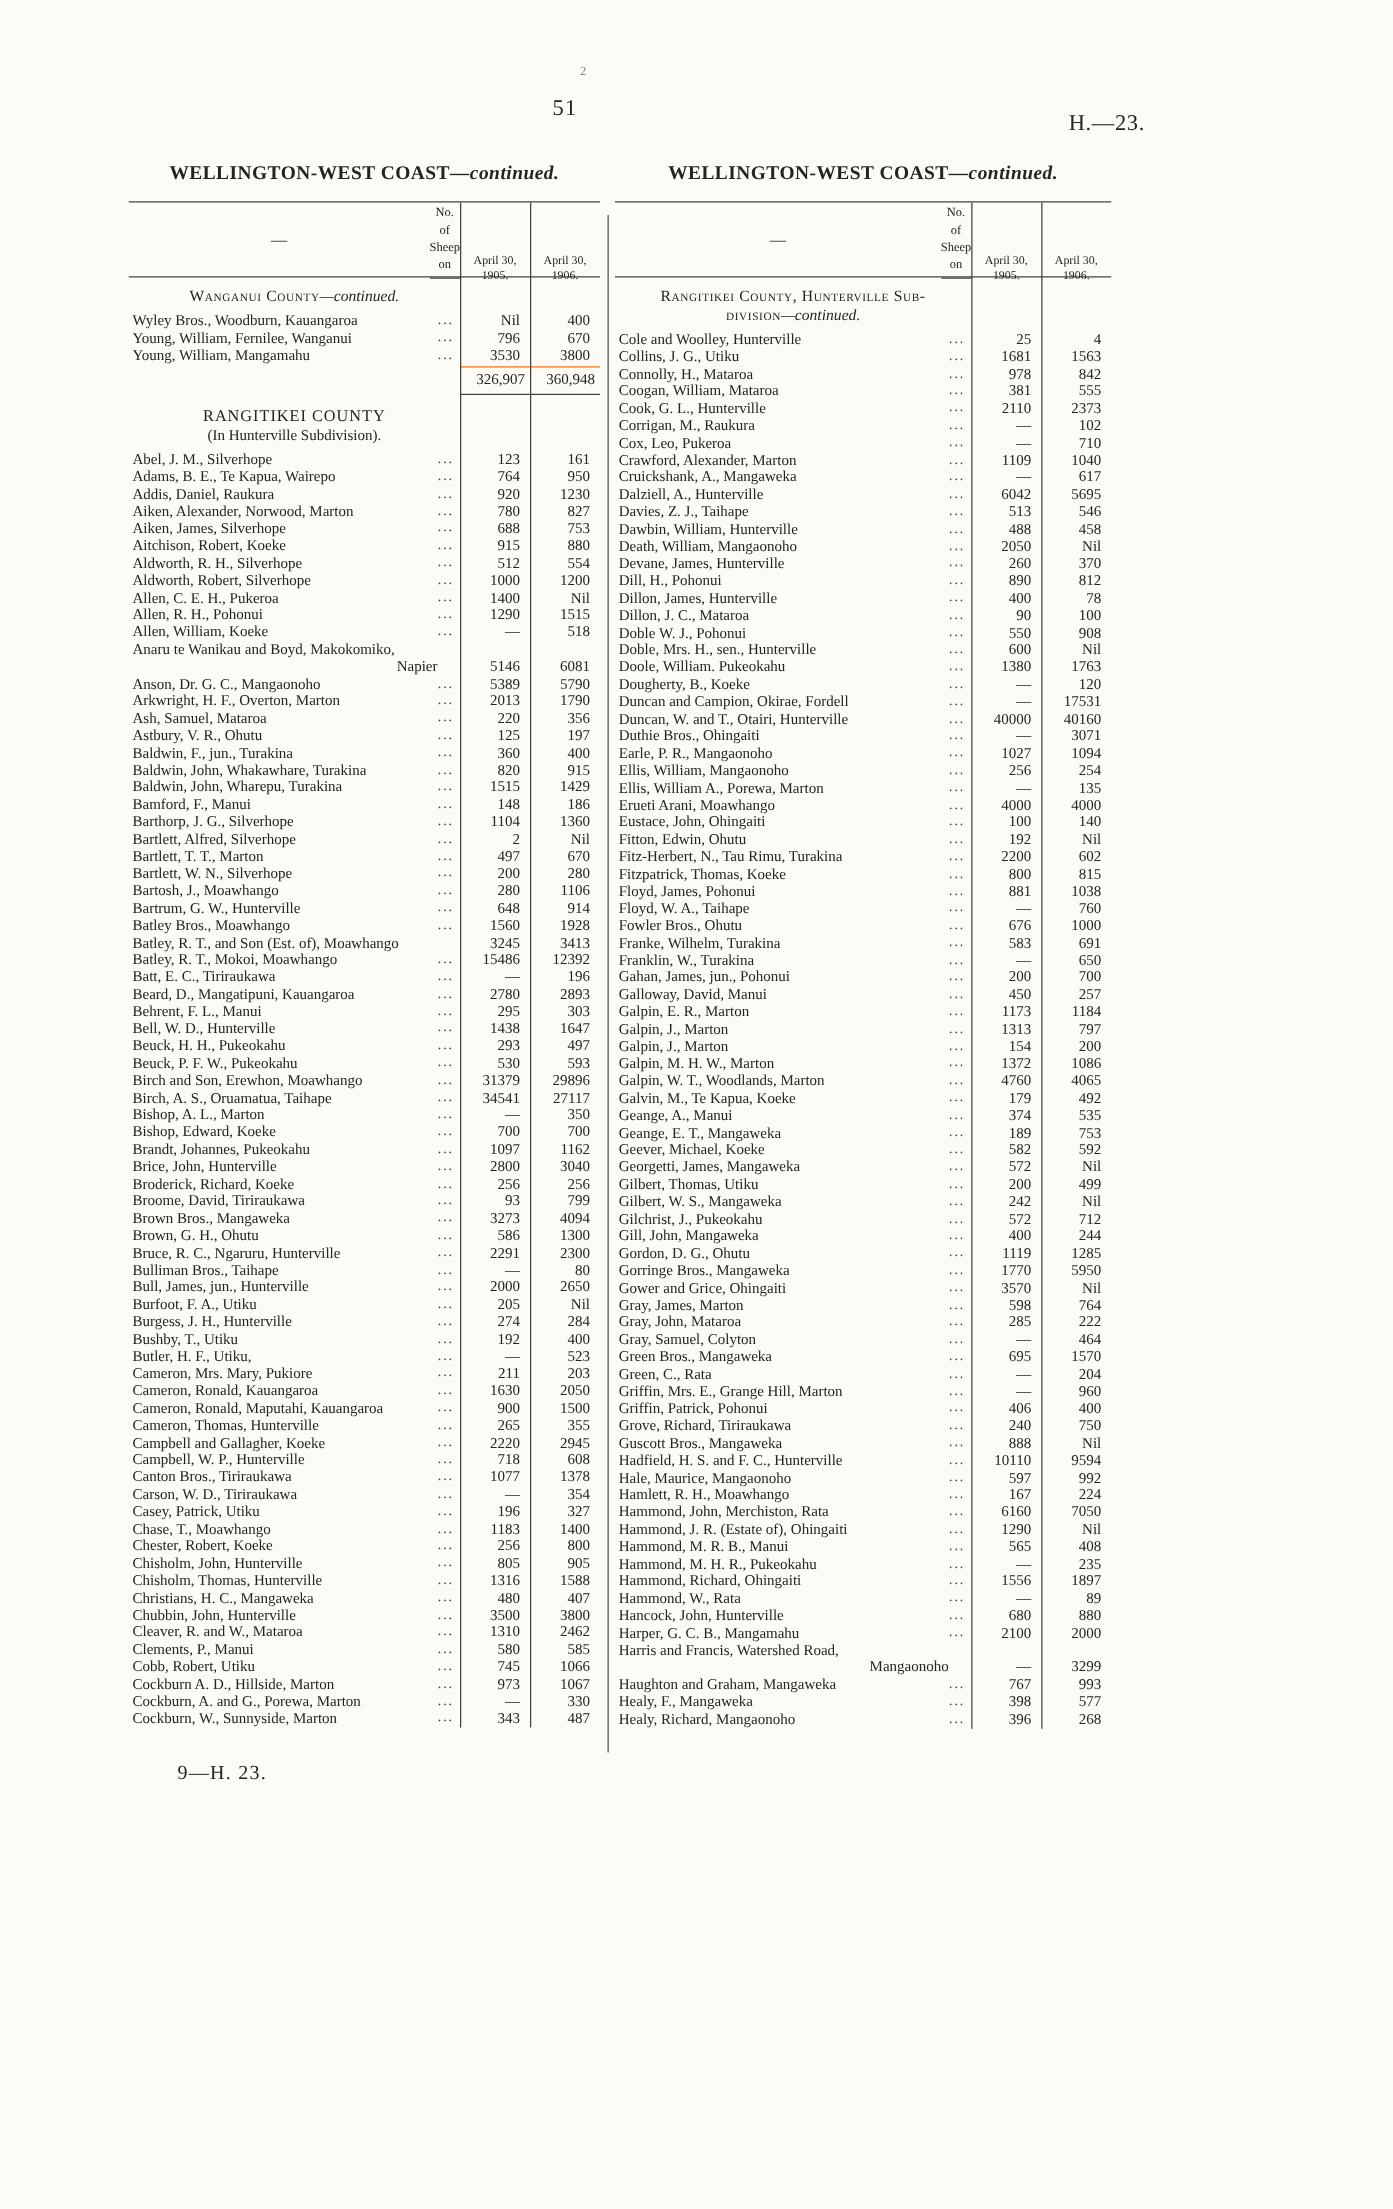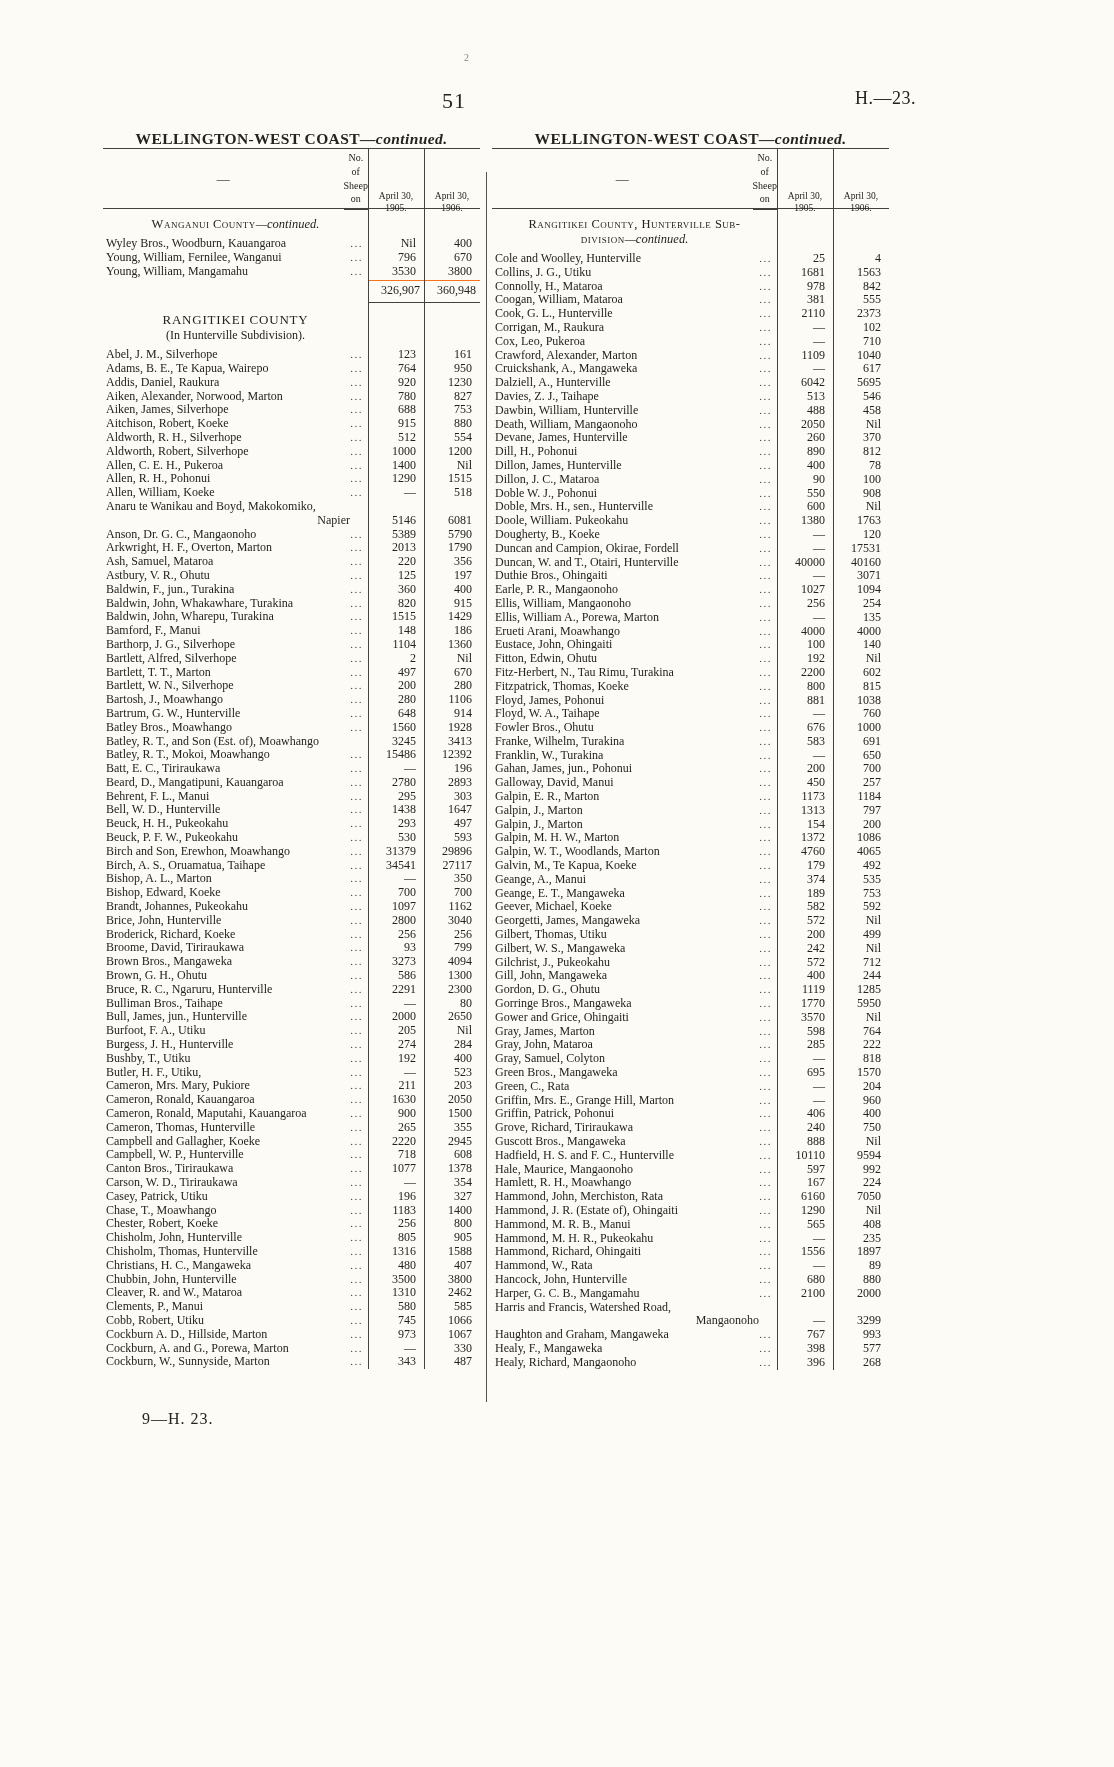--- a/index.html
+++ b/index.html
@@ -9,32 +9,32 @@
     font-family: "Liberation Serif", "DejaVu Serif", serif;
     color: #26231f;
   }
   .page {
     position: relative;
     width: 1114px; height: 1767px;
     background: #fcfbf6;
     overflow: hidden;
   }
   .printers-mark { position: absolute; top: 52px; left: 464px; font-size: 10px; color: #8a867d; }
-  .page-num { position: absolute; top: 88px; left: 442px; font-size: 22px; letter-spacing: 1px; }
+  .page-num { position: absolute; top: 76px; left: 442px; font-size: 18px; letter-spacing: 1px; }
   .paper-ref { position: absolute; top: 88px; left: 855px; font-size: 18px; letter-spacing: 0.5px; }
   .divider { position: absolute; left: 486px; top: 172px; width: 1px; height: 1230px; background: #55514a; }
   .footer-sig { position: absolute; left: 142px; top: 1410px; font-size: 16px; letter-spacing: 1px; }
 
   .col { position: absolute; top: 130px; }
   .col-left  { left: 103px; width: 377px; }
   .col-right { left: 492px; width: 397px; }
 
   .col-title {
     text-align: center; font-weight: bold; font-size: 15.5px;
-    letter-spacing: 0.4px; white-space: nowrap;
+    letter-spacing: 0.4px; margin-bottom: 13px; white-space: nowrap;
   }
   .italic { font-style: italic; }
 
   .col-left  .tbl { --name-w: 265px; }
   .col-right .tbl { --name-w: 285px; }
 
   .tbl {
     position: relative;
     border-top: 1px solid #45413b;
     font-size: 12px; line-height: 13.8px;
@@ -1216,21 +1216,21 @@
           </div>
           <div class="c-v">285</div>
           <div class="c-v">222</div>
         </div>
         <div class="row">
           <div class="c-name">
             <span class="nm">Gray, Samuel, Colyton</span>
             <span class="dots">...</span>
           </div>
           <div class="c-v">—</div>
-          <div class="c-v">818</div>
+          <div class="c-v">464</div>
         </div>
         <div class="row">
           <div class="c-name">
             <span class="nm">Green Bros., Mangaweka</span>
             <span class="dots">...</span>
           </div>
           <div class="c-v">695</div>
           <div class="c-v">1570</div>
         </div>
         <div class="row">

